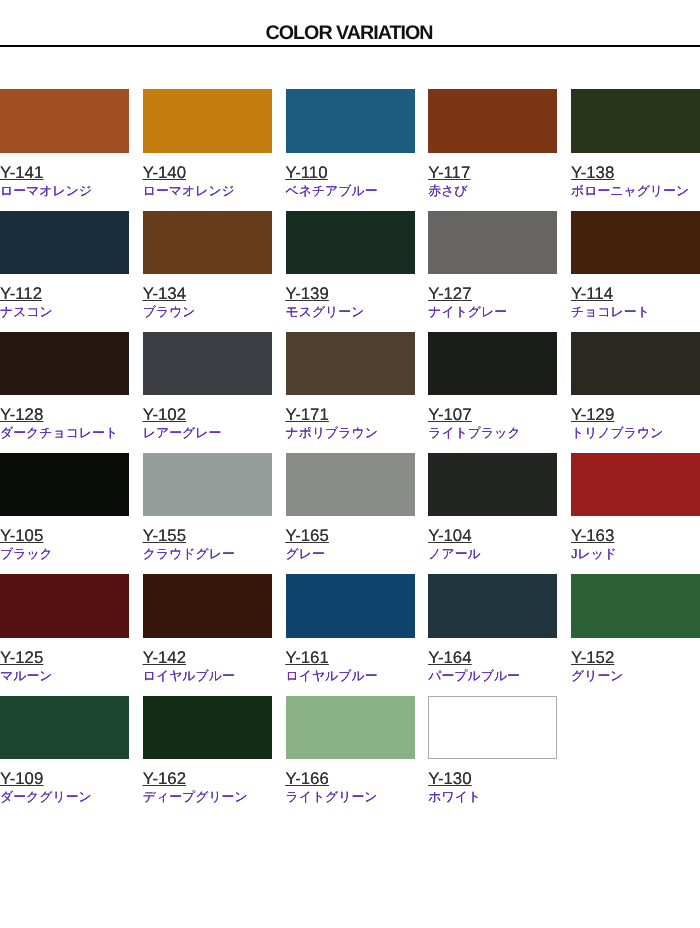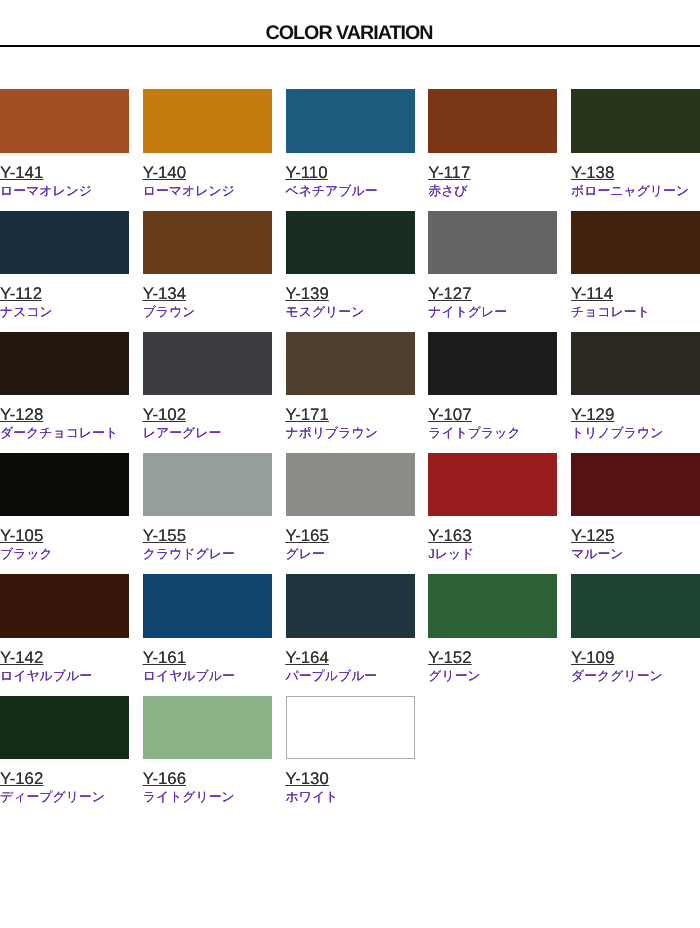--- a/index.html
+++ b/index.html
@@ -179,20 +179,25 @@
       <div class="swatch" style="background: rgb(150, 158, 155);"></div>
       <div class="code">Y-155</div>
       <div class="name">クラウドグレー</div>
     </div>
     <div class="cell">
       <div class="swatch" style="background: rgb(138, 140, 136);"></div>
       <div class="code">Y-165</div>
       <div class="name">グレー</div>
     </div>
     <div class="cell">
+      <div class="swatch" style="background: rgb(35, 37, 34);"></div>
+      <div class="code">Y-104</div>
+      <div class="name">ノアール</div>
+    </div>
+    <div class="cell">
       <div class="swatch" style="background: rgb(154, 29, 29);"></div>
       <div class="code">Y-163</div>
       <div class="name">Jレッド</div>
     </div>
     <div class="cell">
       <div class="swatch" style="background: rgb(84, 19, 18);"></div>
       <div class="code">Y-125</div>
       <div class="name">マルーン</div>
     </div>
     <div class="cell">

